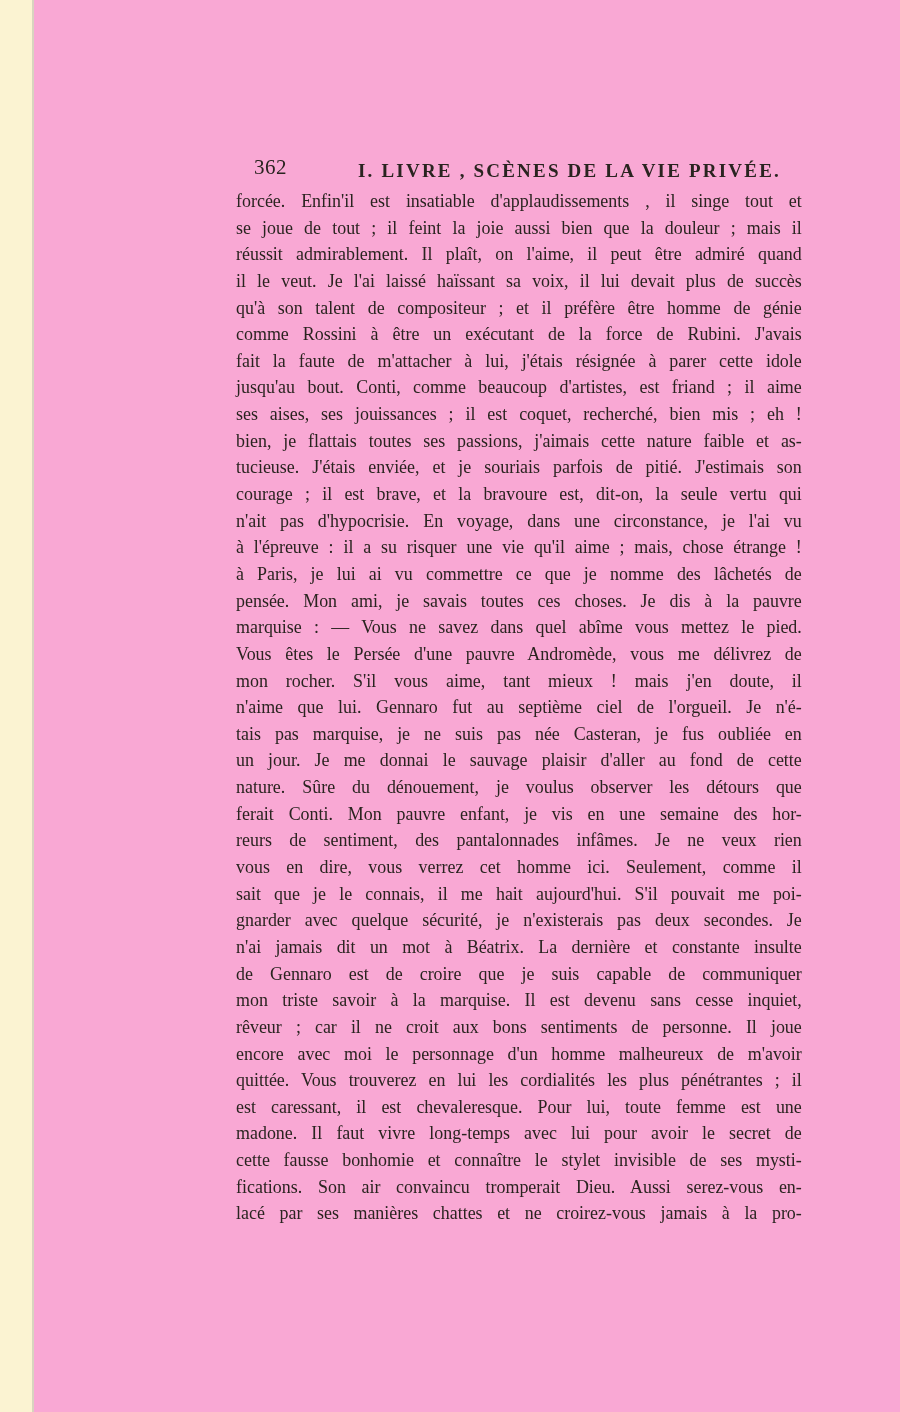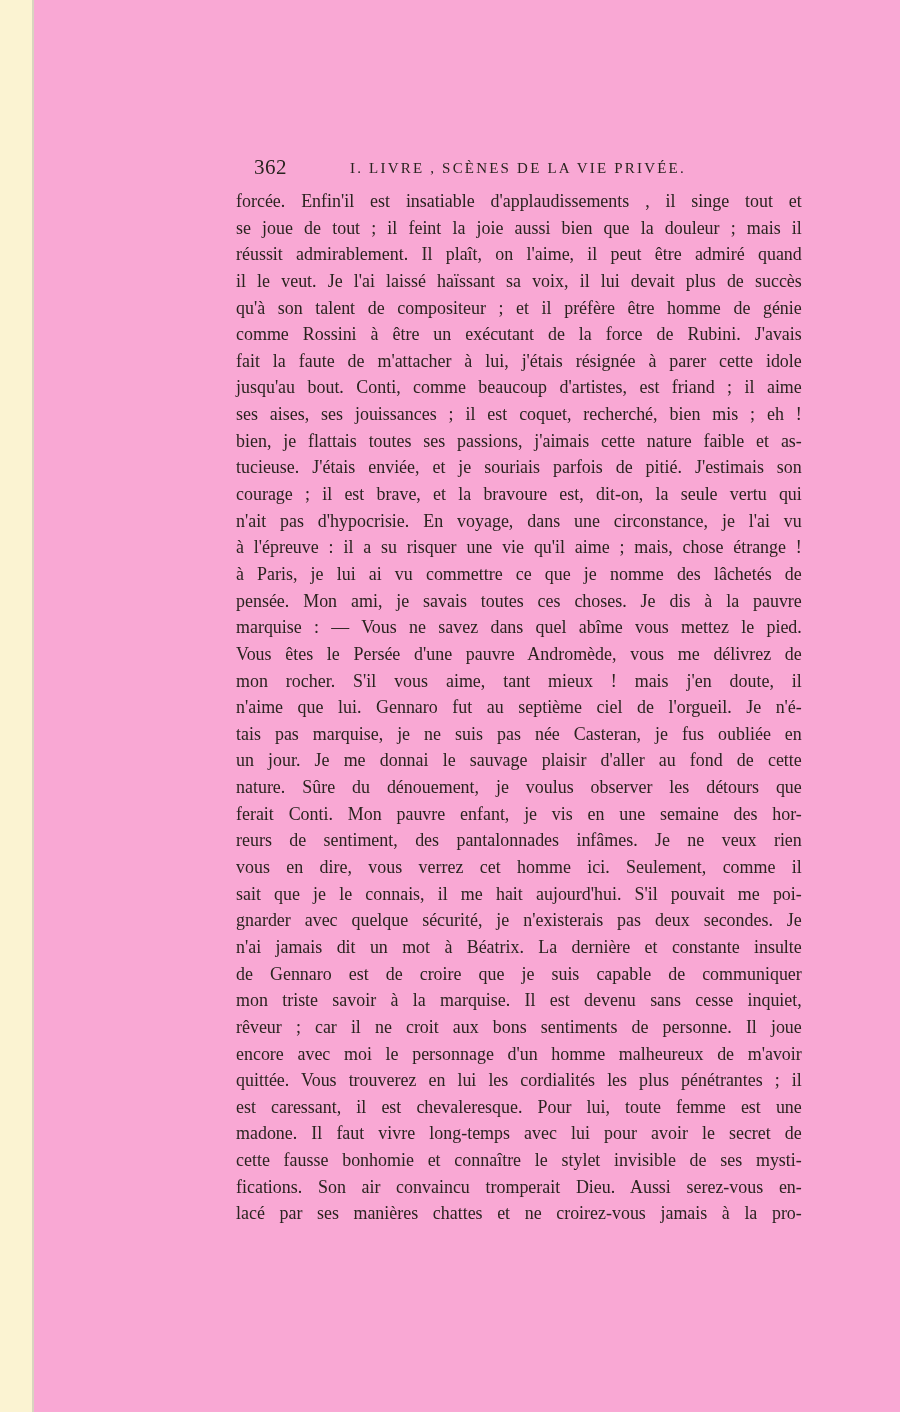--- a/index.html
+++ b/index.html
@@ -33,24 +33,24 @@
     }
     .page-number {
       position: absolute;
       left: 0;
       top: 0;
       font-size: 21px;
       letter-spacing: 0.5px;
     }
     .head-title {
       position: absolute;
-      left: 96px;
+      left: 104px;
       top: 5px;
-      font-size: 15px;
-      font-weight: normal;
+      font-size: 19px;
+      font-weight: bold;
       letter-spacing: 2.2px;
       font-variant: small-caps;
       white-space: nowrap;
     }
     .body-text {
       position: absolute;
       left: 202px;
       top: 188px;
       width: 566px;
     }

